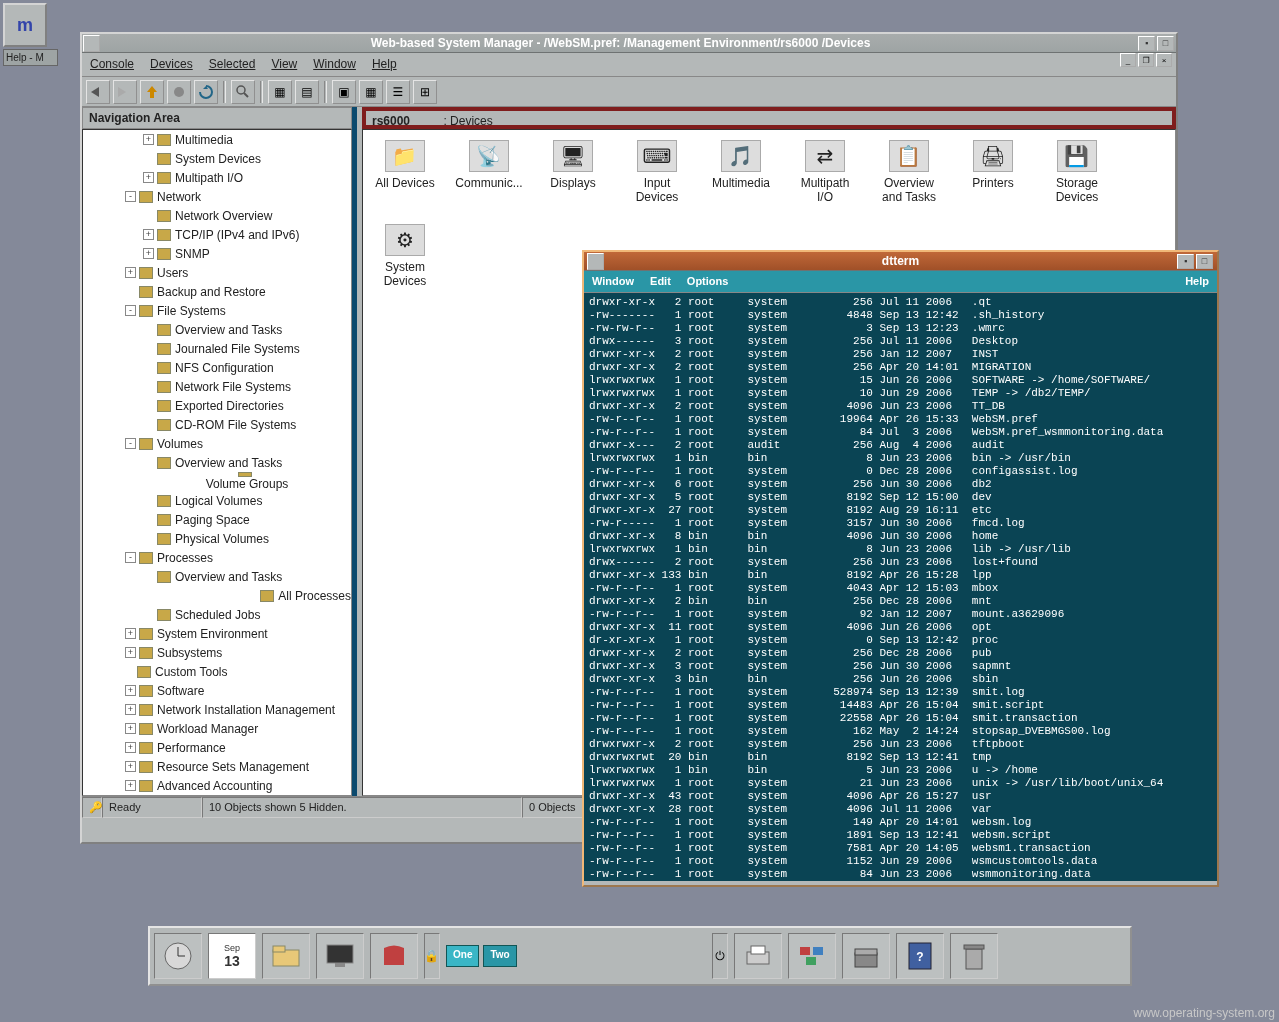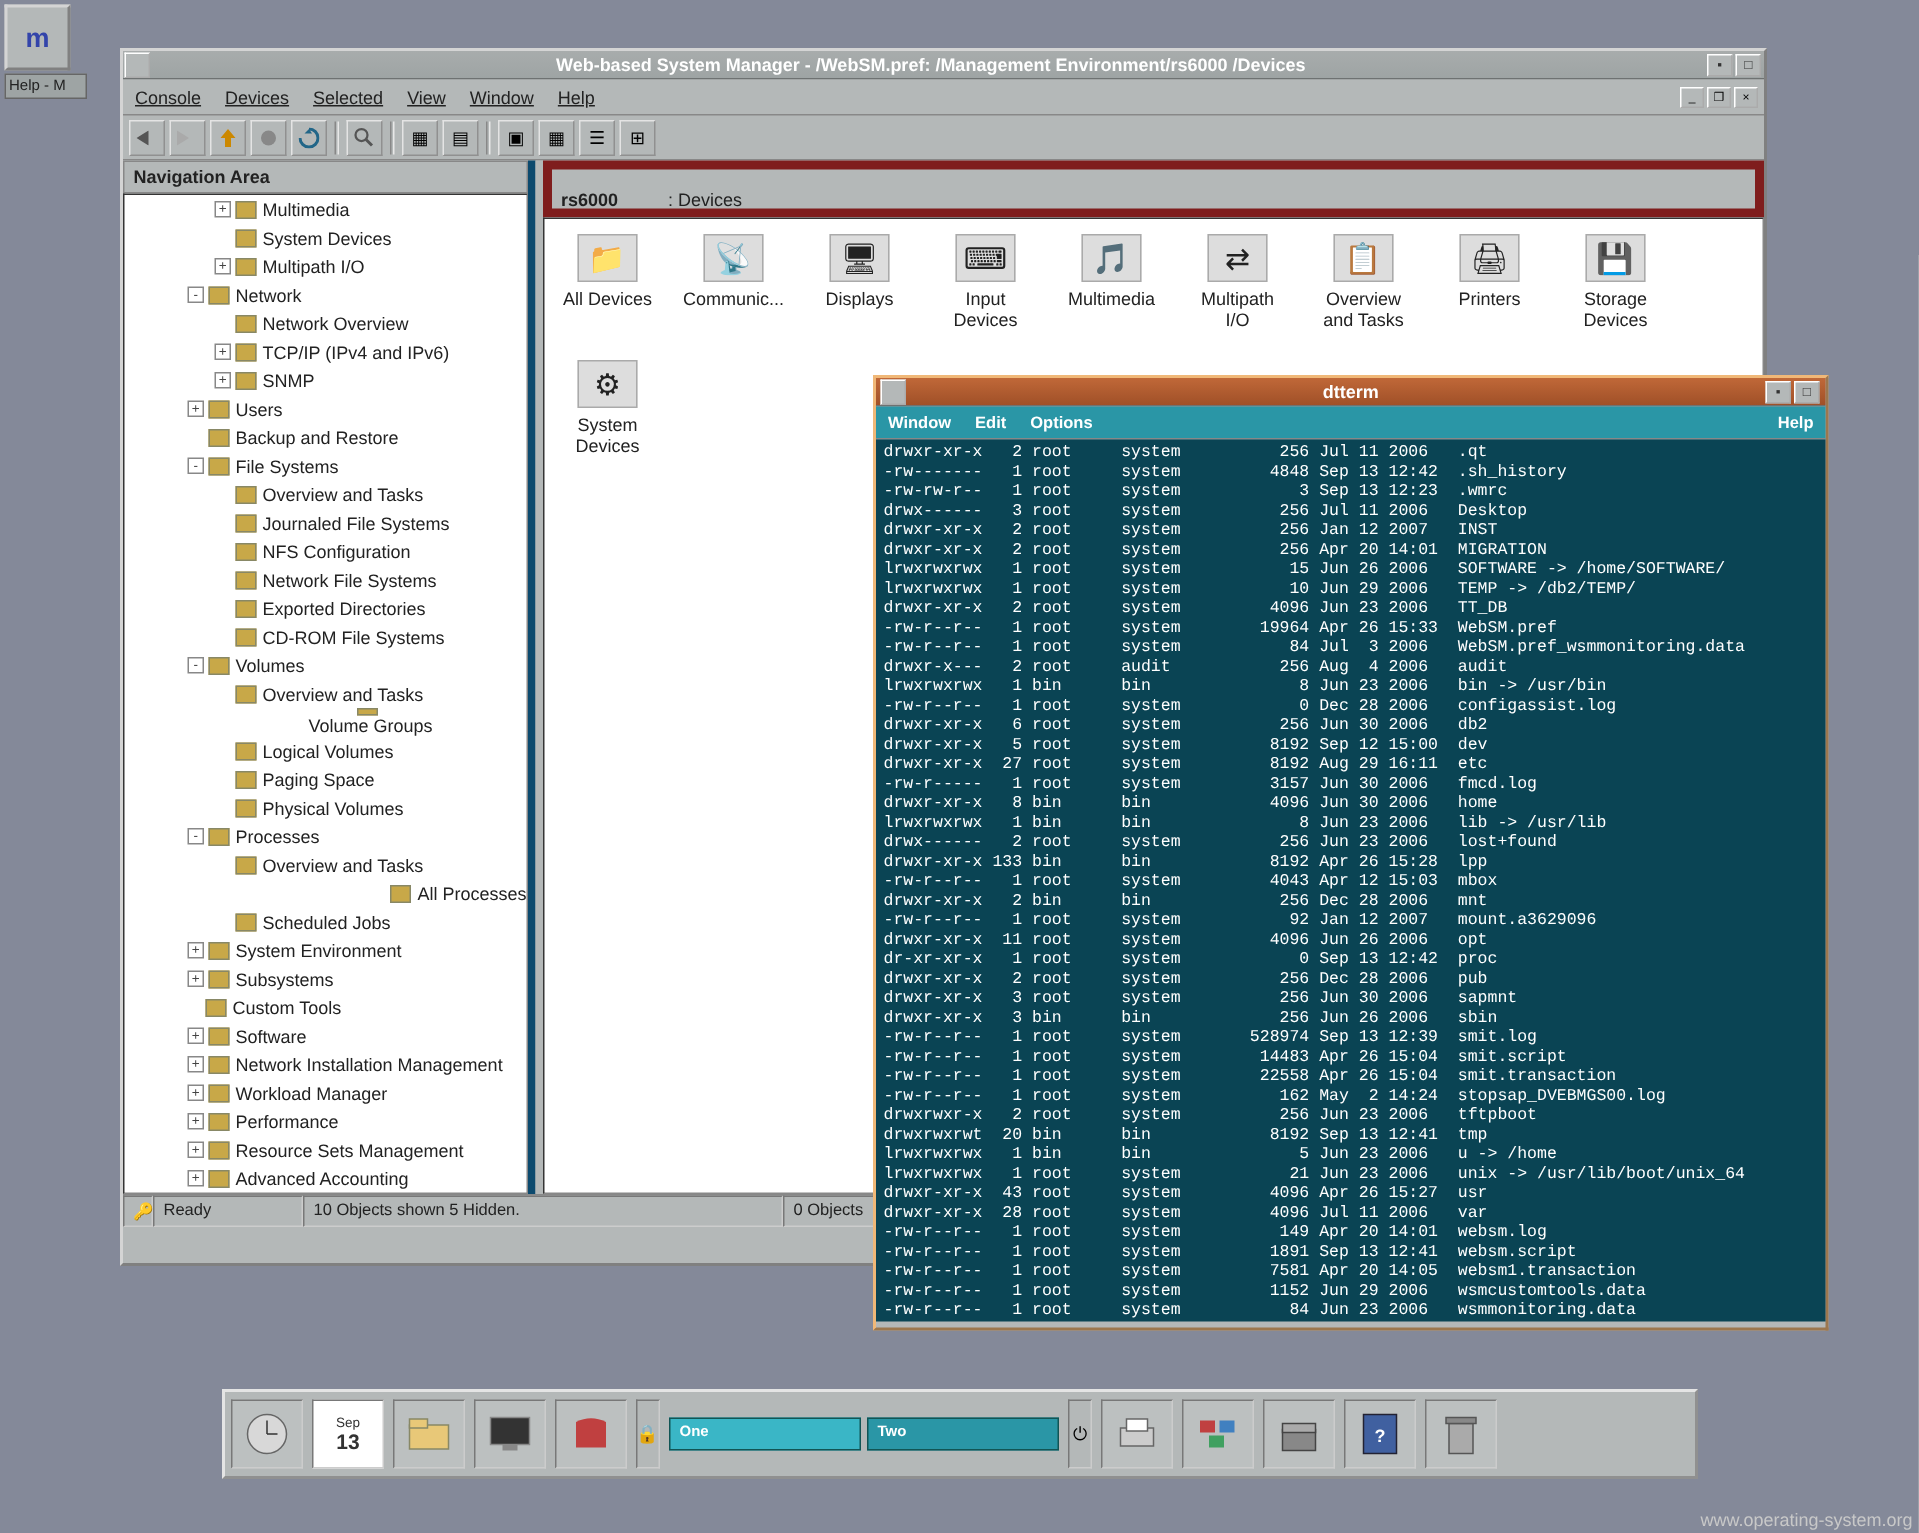--- a/index.html
+++ b/index.html
@@ -7,52 +7,52 @@
 .help-win { position: absolute; left: 3px; top: 3px; width: 55px; }
 .help-win .icon { width: 44px; height: 44px; background: #b4b8b8; border: 2px outset #d4d4d4; display:flex;align-items:center;justify-content:center;color:#34a;font-weight:bold;font-size:18px;}
 .help-win .title { background:#9ea4a4; border:1px solid #666; margin-top:2px; font-size:10px; padding:2px; color:#222;}
 .window { position:absolute; background:#b4b8b8; border:2px outset #d4d4d4; }
 .titlebar { background: linear-gradient(#a8acac,#9ea4a4); height:19px; display:flex; align-items:center; color:#fff; font-size:11px; font-weight:bold; border-bottom:1px solid #6e7272;}
 .titlebar .sys { width:17px;height:17px;background:#b4b8b8;border:1px outset #fff;margin:0 3px 0 1px;}
 .titlebar .btns { display:flex; margin-left:auto; margin-right:2px; gap:2px;}
 .titlebar .btn { width:17px;height:15px;background:#b4b8b8;border:1px outset #fff;display:flex;align-items:center;justify-content:center;font-size:9px;color:#333;}
 
 .wsm { left:80px; top:32px; width:1098px; height:812px; }
-.menubar { height:24px; display:flex; align-items:center; background:#b4b8b8; border-bottom:1px solid #888;}
+.menubar { height:24px; display:flex; background:#b4b8b8; border-bottom:1px solid #888;}
 .menubar span { padding:4px 8px; text-decoration:underline; color:#222; cursor:default;}
 .mdi-btns { margin-left:auto; display:flex; gap:2px; padding-right:4px;}
 .mdi-btns div {width:16px;height:14px;border:1px outset #fff;background:#b4b8b8;font-size:8px;display:flex;align-items:center;justify-content:center;}
 .toolbar { height:30px; display:flex; align-items:center; padding:2px 4px; gap:3px; border-bottom:1px solid #888;}
 .tbtn { width:24px; height:24px; border:1px outset #e4e4e4; background:#b4b8b8; display:flex;align-items:center;justify-content:center;}
 .tsep { width:3px; height:22px; border-left:1px solid #888; border-right:1px solid #e8e8e8; margin:0 2px;}
 .main { display:flex; height:689px; }
 .nav { width:275px; background:#b4b8b8; display:flex; flex-direction:column; border-right:5px solid #0c4a6e;}
 .pane-title { height:22px; background:#b4b8b8; border:1px solid #888; padding:3px 6px; font-weight:bold; color:#222;}
 .tree { flex:1; background:#fff; border:1px inset #888; overflow:auto; font-size:11px; color:#222;}
 .tnode { display:flex; align-items:center; height:19px; white-space:nowrap;}
 .exp { width:11px;height:11px;border:1px solid #888;background:#fff;display:inline-flex;align-items:center;justify-content:center;font-size:9px;line-height:1;margin-right:3px;color:#444;}
 .ticon { width:14px;height:12px;display:inline-block;margin-right:4px;}
 .content { flex:1; display:flex; flex-direction:column;}
-.content-title { height:22px; background:#b4b8b8; border:6px solid #7f1d1d; padding:13px 6px; color:#222;}
+.content-title { height:22px; background:#b4b8b8; border:4px solid #7f1d1d; padding:3px 6px; color:#222;}
 .icons { flex:1; background:#fff; border:1px inset #888; padding:10px; display:flex; flex-wrap:wrap; align-content:flex-start; gap:20px 20px;}
 .iconitem { width:64px; display:flex; flex-direction:column; align-items:center; text-align:center; font-size:11px; color:#222; cursor:default;}
 .iconitem .pic { width:40px;height:32px;border:1px solid #aaa;background:#ddd;margin-bottom:4px;display:flex;align-items:center;justify-content:center;}
 .status { height:22px; display:flex; border-top:1px solid #888;}
 .status > div { border:1px inset #ccc; padding:3px 6px; font-size:11px; color:#222;}
 
 .dtterm { left:582px; top:250px; width:637px; height:637px; border:2px outset #f0b878; background:#b4b8b8;}
 .dtterm .titlebar { background:linear-gradient(#c06838,#a05028); text-align:center; justify-content:center;}
 .dtterm .menubar { background:#2a96a6; height:22px;}
 .dtterm .menubar span { color:#fff; text-decoration:none; font-weight:bold; font-size:11px;}
 .dtterm .menubar .help { margin-left:auto;}
 .term { background:#0a4454; color:#fff; font-family:"Courier New",monospace; font-size:11px; line-height:13px; padding:3px 5px; white-space:pre; overflow:hidden; height:588px;}
 
 .taskbar { position:absolute; left:148px; bottom:36px; width:984px; height:60px; background:#b4b8b8; border:2px outset #e4e4e4; display:flex; align-items:center; padding:4px; gap:6px;}
 .tb-item { width:48px; height:46px; border:1px inset #ccc; background:#bcc0c0; display:flex; flex-direction:column; align-items:center; justify-content:center; font-size:9px; color:#333;}
-.pager { display:flex; flex-direction:column; gap:2px; width:260px;}
+.pager { display:flex; flex-direction:row; gap:2px; width:260px;}
 .pager-row { display:flex; gap:4px;}
 .pager-cell { flex:1; height:22px; background:#2a96a6; border:1px solid #155; color:#fff; font-size:10px; font-weight:bold; padding:3px 6px;}
 .pager-cell.active { background:#3ab6c6; }
 .lock { width:16px; height:46px; border:1px inset #ccc; display:flex;align-items:center;justify-content:center;}
 .footer { position:absolute; right:4px; bottom:2px; font-size:10px; color:#c8c8c8;}
 svg { display:block; }
 </style>
 </head>
 <body>
 

